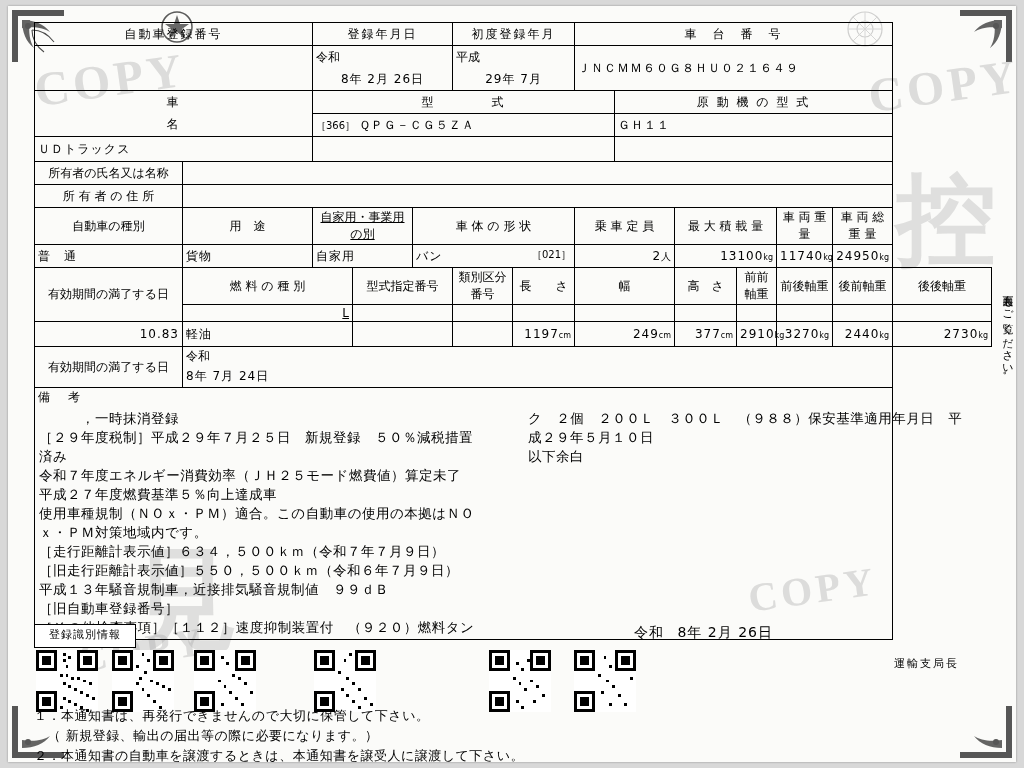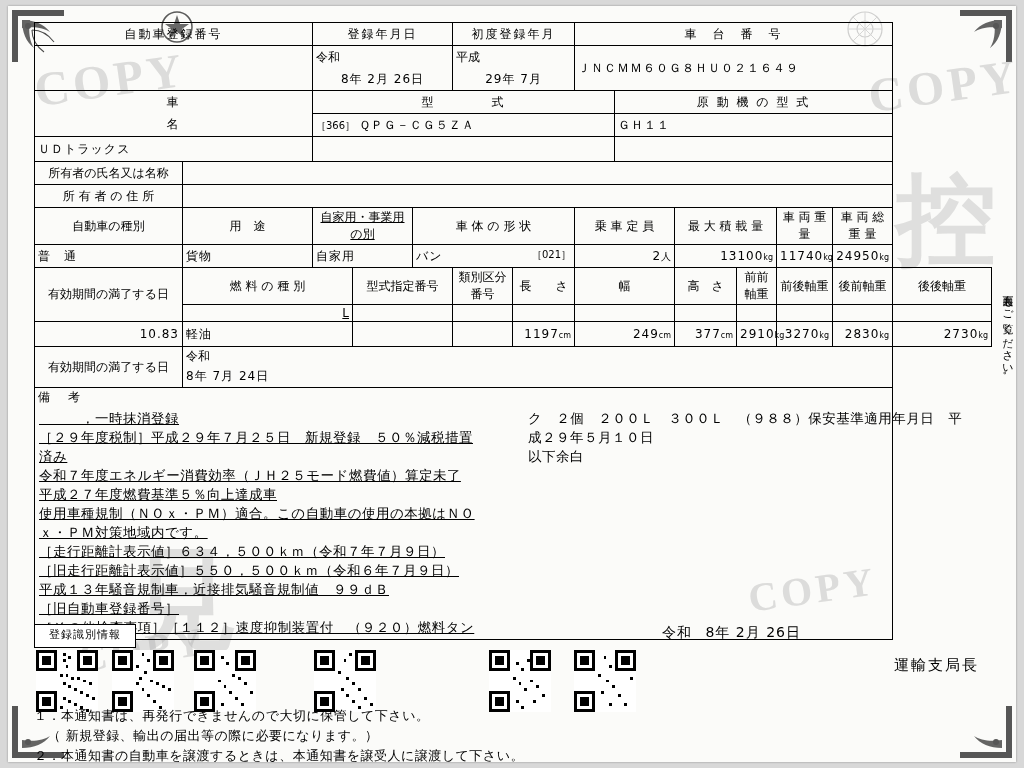--- a/index.html
+++ b/index.html
@@ -64,22 +64,22 @@
   }
   .remarks div{white-space:pre;}
 
   
   .bottom{position:absolute;left:26px;top:612px;width:958px;height:100px;}
   .qrbox{
     position:absolute;left:0;top:6px;width:100px;height:22px;border:1px solid #000;
     text-align:center;font-size:11px;line-height:20px;letter-spacing:1px;background:#fff;
   }
   .qr{position:absolute;top:32px;width:62px;height:62px;}
-  .dateline{position:absolute;left:600px;top:6px;font-size:14px;letter-spacing:1px;margin-left:28px;}
-  .bureau{position:absolute;left:860px;top:38px;font-size:15px;letter-spacing:2px;}
+  .dateline{position:absolute;left:600px;top:6px;font-size:14px;letter-spacing:1px;}
+  .bureau{position:absolute;left:860px;top:38px;font-size:11px;letter-spacing:2px;}
   .idbox{position:absolute;left:800px;top:62px;border:1px solid #000;font-size:12px;padding:2px 6px;background:#fff;letter-spacing:1px;}
   .idbox .lab{display:inline-block;border-right:1px solid #000;padding-right:5px;margin-right:5px;}
 
   .notes{position:absolute;left:26px;top:700px;width:958px;font-size:13px;line-height:20px;letter-spacing:.5px;}
 
   .side-note{
     position:absolute;right:2px;top:280px;width:18px;
     font-size:11px;line-height:13px;letter-spacing:1px;
     writing-mode:vertical-rl;text-orientation:upright;
   }
@@ -289,41 +289,41 @@
       <tr>
         <td class="r" style="height:22px"><span class="val">10.83</span></td>
         <td class="l nb-l" colspan="2"><span class="val">軽油</span></td>
         <td class="c" colspan="2"></td>
         <td class="c"></td>
         <td class="r"><span class="val">1197</span><span class="unit">cm</span></td>
         <td class="r" colspan="2"><span class="val">249</span><span class="unit">cm</span></td>
         <td class="r"><span class="val">377</span><span class="unit">cm</span></td>
         <td class="r"><span class="val">2910</span><span class="unit">kg</span></td>
         <td class="r"><span class="val">3270</span><span class="unit">kg</span></td>
-        <td class="r"><span class="val">2830</span><span class="unit">kg</span></td>
+        <td class="r"><span class="val">2440</span><span class="unit">kg</span></td>
         <td class="r"><span class="val">2730</span><span class="unit">kg</span></td>
       </tr>
 
       <tr>
         <td class="c" rowspan="2">有効期間の満了する日</td>
         <td class="l sm nb-b" colspan="12" style="height:13px">令和</td>
       </tr>
       <tr>
         <td class="l nb-t" colspan="12" style="height:19px"><span class="val">8年   7月 24日</span></td>
       </tr>
 
       <tr>
         <td class="l nb-b" colspan="13" style="height:16px">
           <span style="letter-spacing:3px">備　考</span>
         </td>
       </tr>
       <tr>
         <td class="nb-t" colspan="13" style="height:206px;vertical-align:top;padding:0">
           <div style="display:flex;">
-            <div class="remarks" style="width:586px;padding:2px 4px;text-decoration:underline;">
+            <div class="remarks" style="width:586px;padding:2px 4px;">
               <div>　　　，一時抹消登録</div>
               <div>［２９年度税制］平成２９年７月２５日　新規登録　５０％減税措置</div>
               <div>済み</div>
               <div>令和７年度エネルギー消費効率（ＪＨ２５モード燃費値）算定未了</div>
               <div>平成２７年度燃費基準５％向上達成車</div>
               <div>使用車種規制（ＮＯｘ・ＰＭ）適合。この自動車の使用の本拠はＮＯ</div>
               <div>ｘ・ＰＭ対策地域内です。</div>
               <div>［走行距離計表示値］６３４，５００ｋｍ（令和７年７月９日）</div>
               <div>［旧走行距離計表示値］５５０，５００ｋｍ（令和６年７月９日）</div>
               <div>平成１３年騒音規制車，近接排気騒音規制値　９９ｄＢ</div>

